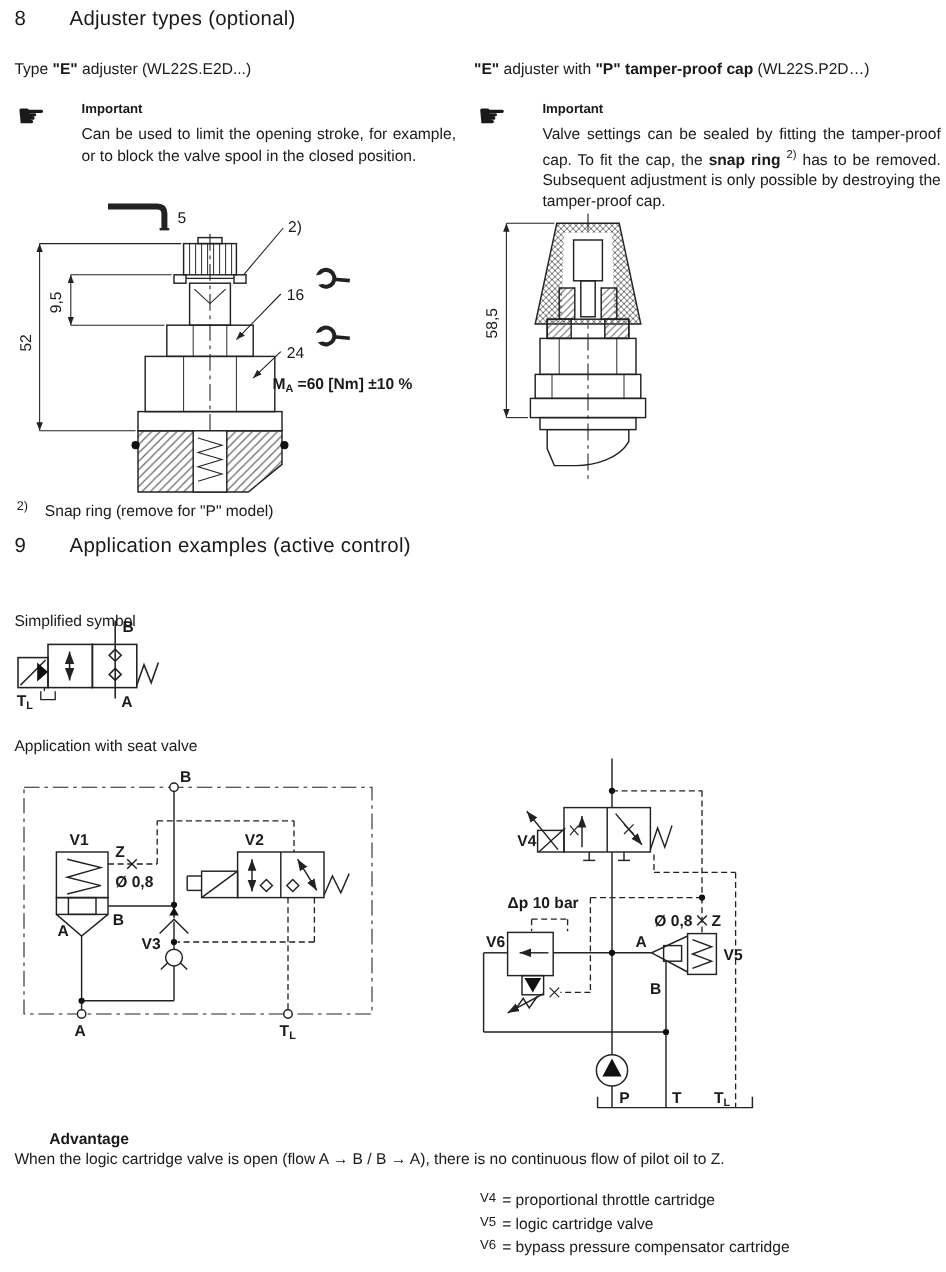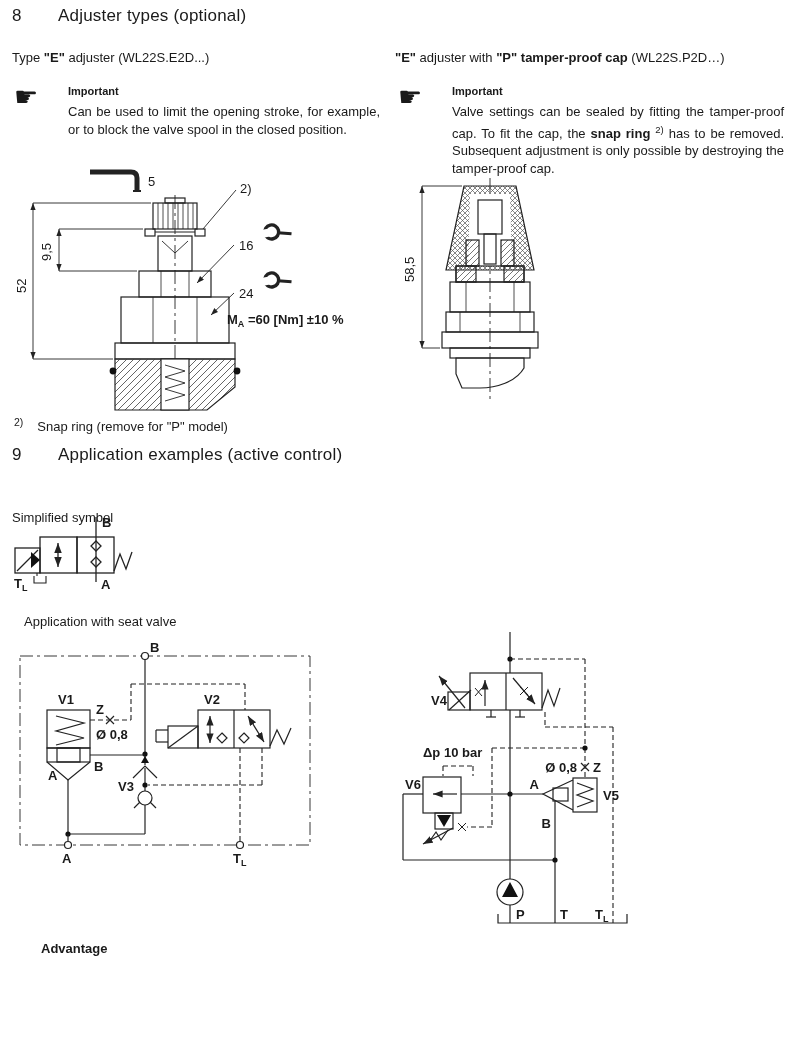--- a/index.html
+++ b/index.html
@@ -226,21 +226,21 @@
       <g stroke-width="1.1">
         <line x1="29" y1="61" x2="29" y2="64"></line>
         <path d="M26,64 L26,71 L38,71 L38,64"></path>
       </g>
     </g>
     <text class="dlab" x="94" y="15">B</text>
     <text class="dlab" x="93" y="77">A</text>
     <text class="dlab" x="6" y="76"><tspan>T</tspan><tspan dy="3" font-size="9">L</tspan></text>
   </svg>
 
-  <div class="abs label13" style="left:24px;top:598px;">Application with seat valve</div>
+  <div class="abs label13" style="left:12px;top:598px;">Application with seat valve</div>
 
   <svg class="abs" style="left:12px;top:638px;" width="315" height="235" viewBox="0 0 315 235">
     <defs>
       <marker id="ar4" markerWidth="9" markerHeight="8" refX="8" refY="3" orient="auto-start-reverse">
         <path d="M0,0 L8,3 L0,6 Z" fill="#222"></path>
       </marker>
     </defs>
     <g stroke="#222" stroke-width="1.2" fill="none">
 
       <rect x="8" y="18" width="290" height="189" stroke-dasharray="13 4 3 4" stroke-width="0.9"></rect>
@@ -402,16 +402,22 @@
     <text class="dlab" x="198" y="142">Z</text>
     <text class="dlab" text-anchor="end" x="144" y="159">A</text>
     <text class="dlab" x="208" y="170">V5</text>
     <text class="dlab" text-anchor="end" x="156" y="198">B</text>
     <text class="dlab" x="121" y="289">P</text>
     <text class="dlab" x="165" y="289">T</text>
     <text class="dlab" x="200" y="289"><tspan>T</tspan><tspan dy="3" font-size="9">L</tspan></text>
   </svg>
 
   <div class="abs adv-title" style="left:12px;top:941px;margin-left:29px;">Advantage</div>
-
-
+  <div class="abs adv-text" style="left:12px;top:958px;width:762px;">When the logic cartridge valve is open (flow A → B / B → A), there is no continuous flow of pilot oil to Z.</div>
+
+
+  <div class="abs" style="left:400px;top:992px;">
+    <div class="lrow"><span class="lkey">V4</span><span>= proportional throttle cartridge</span></div>
+    <div class="lrow"><span class="lkey">V5</span><span>= logic cartridge valve</span></div>
+    <div class="lrow"><span class="lkey">V6</span><span>= bypass pressure compensator cartridge</span></div>
+  </div>
 
 </div>
 
 </body></html>

